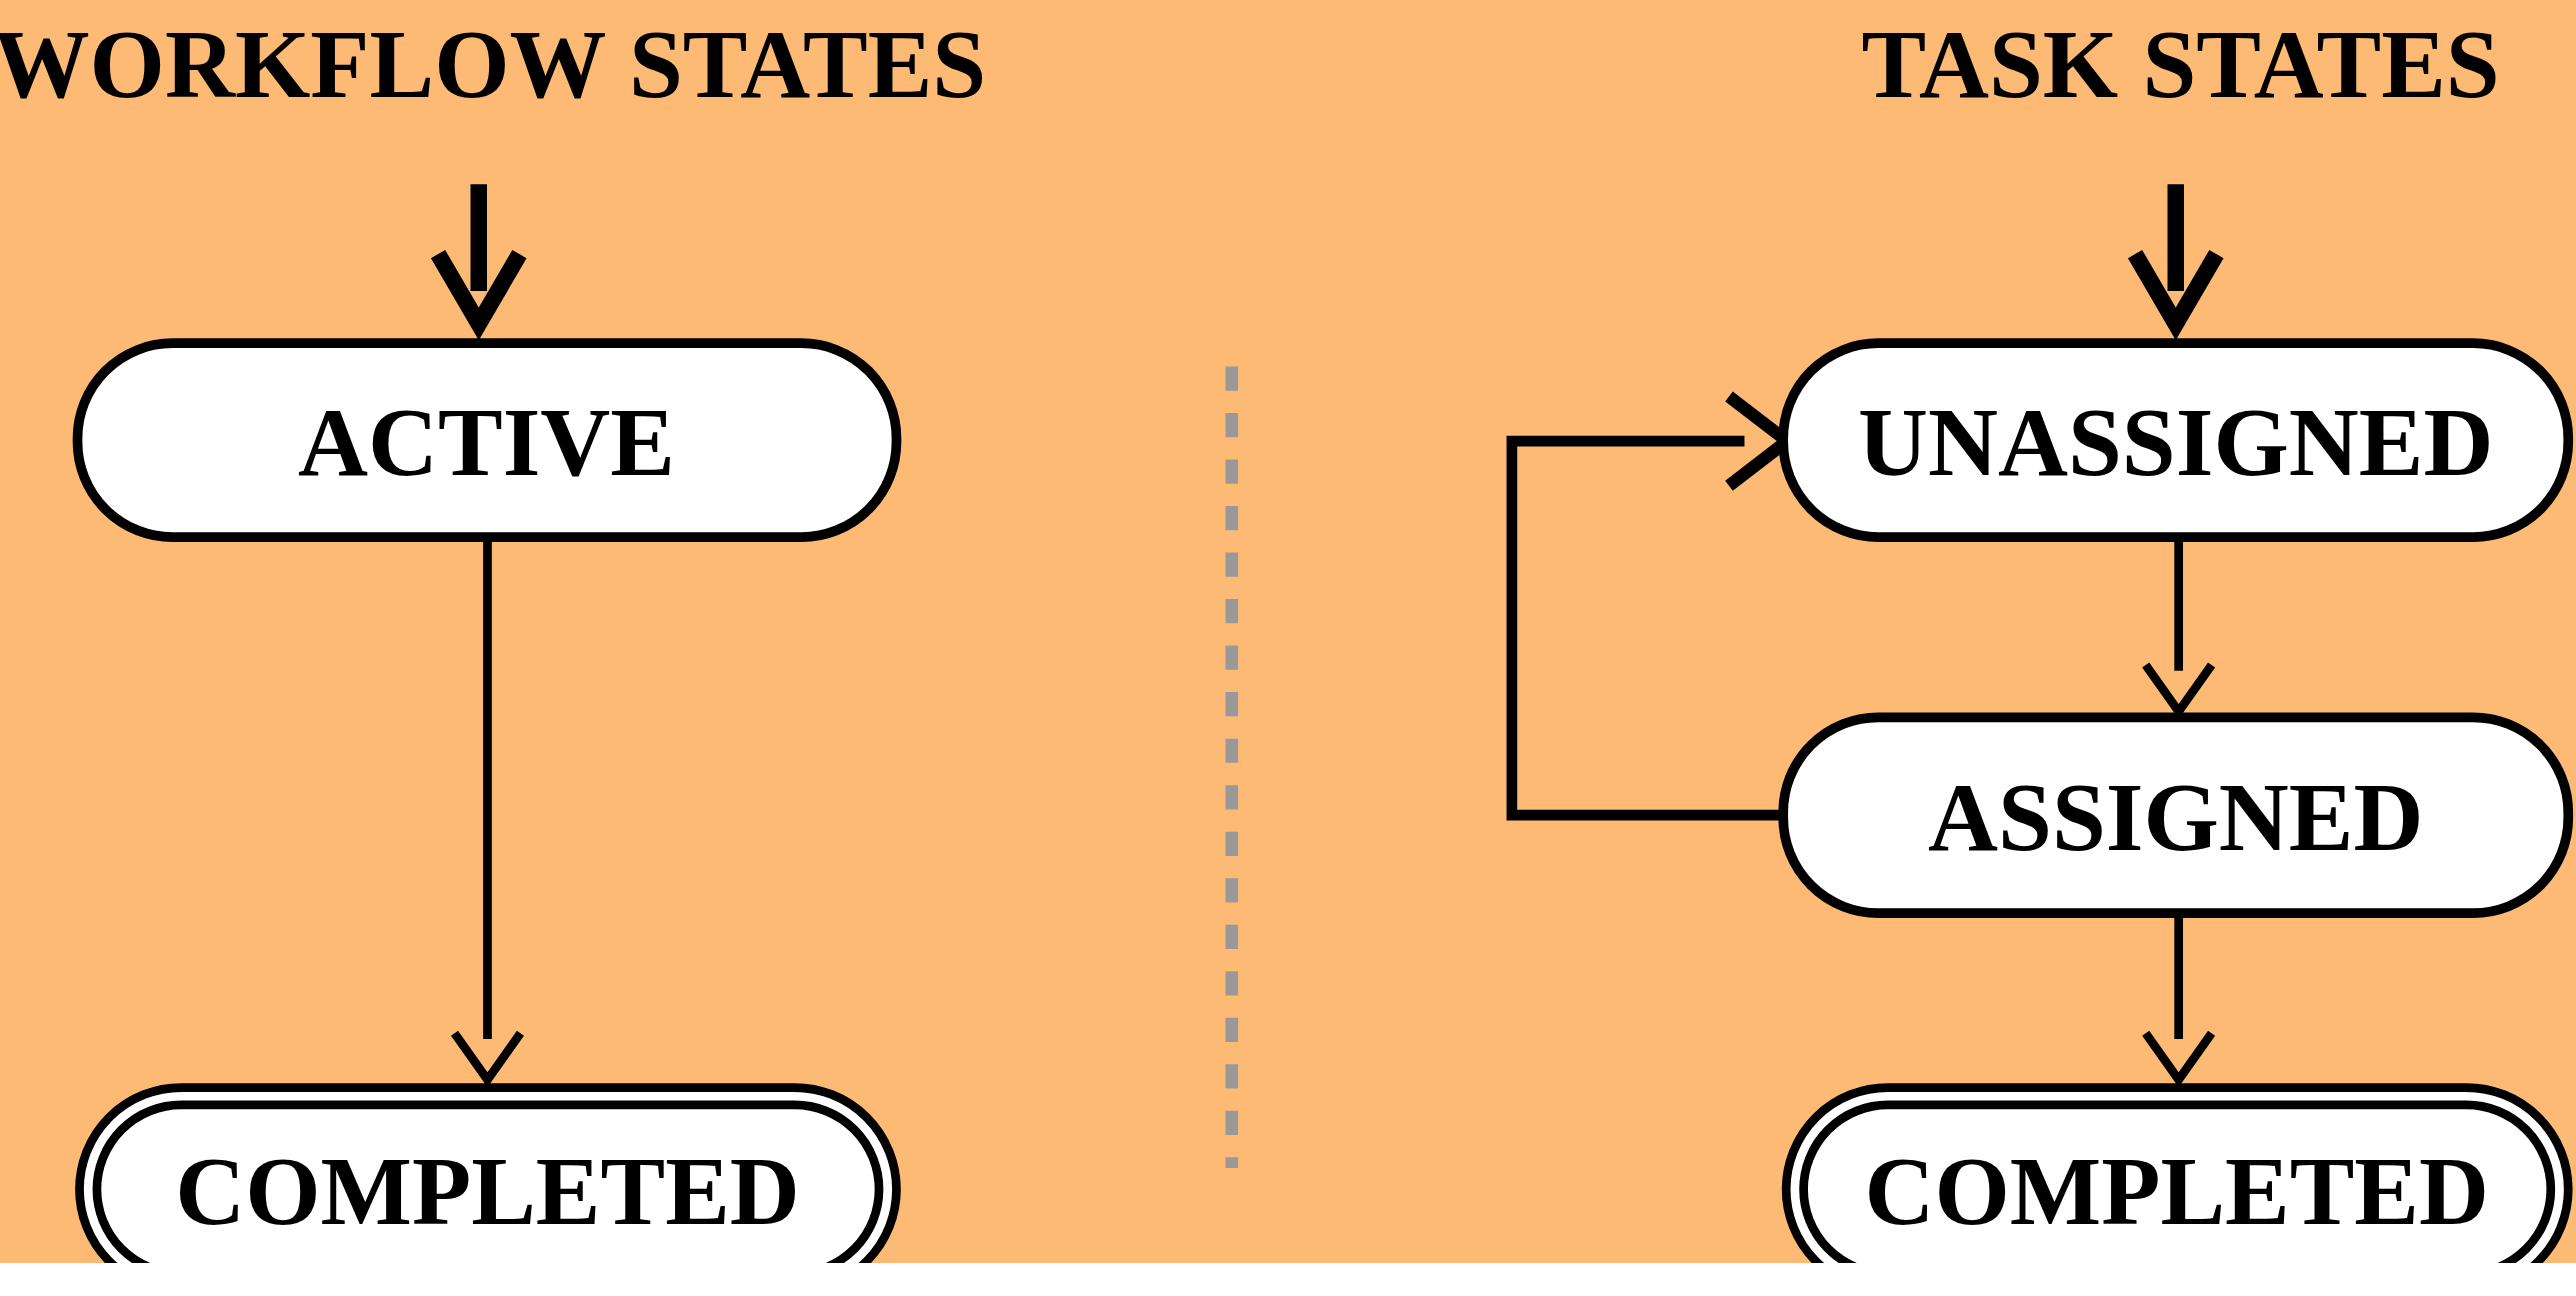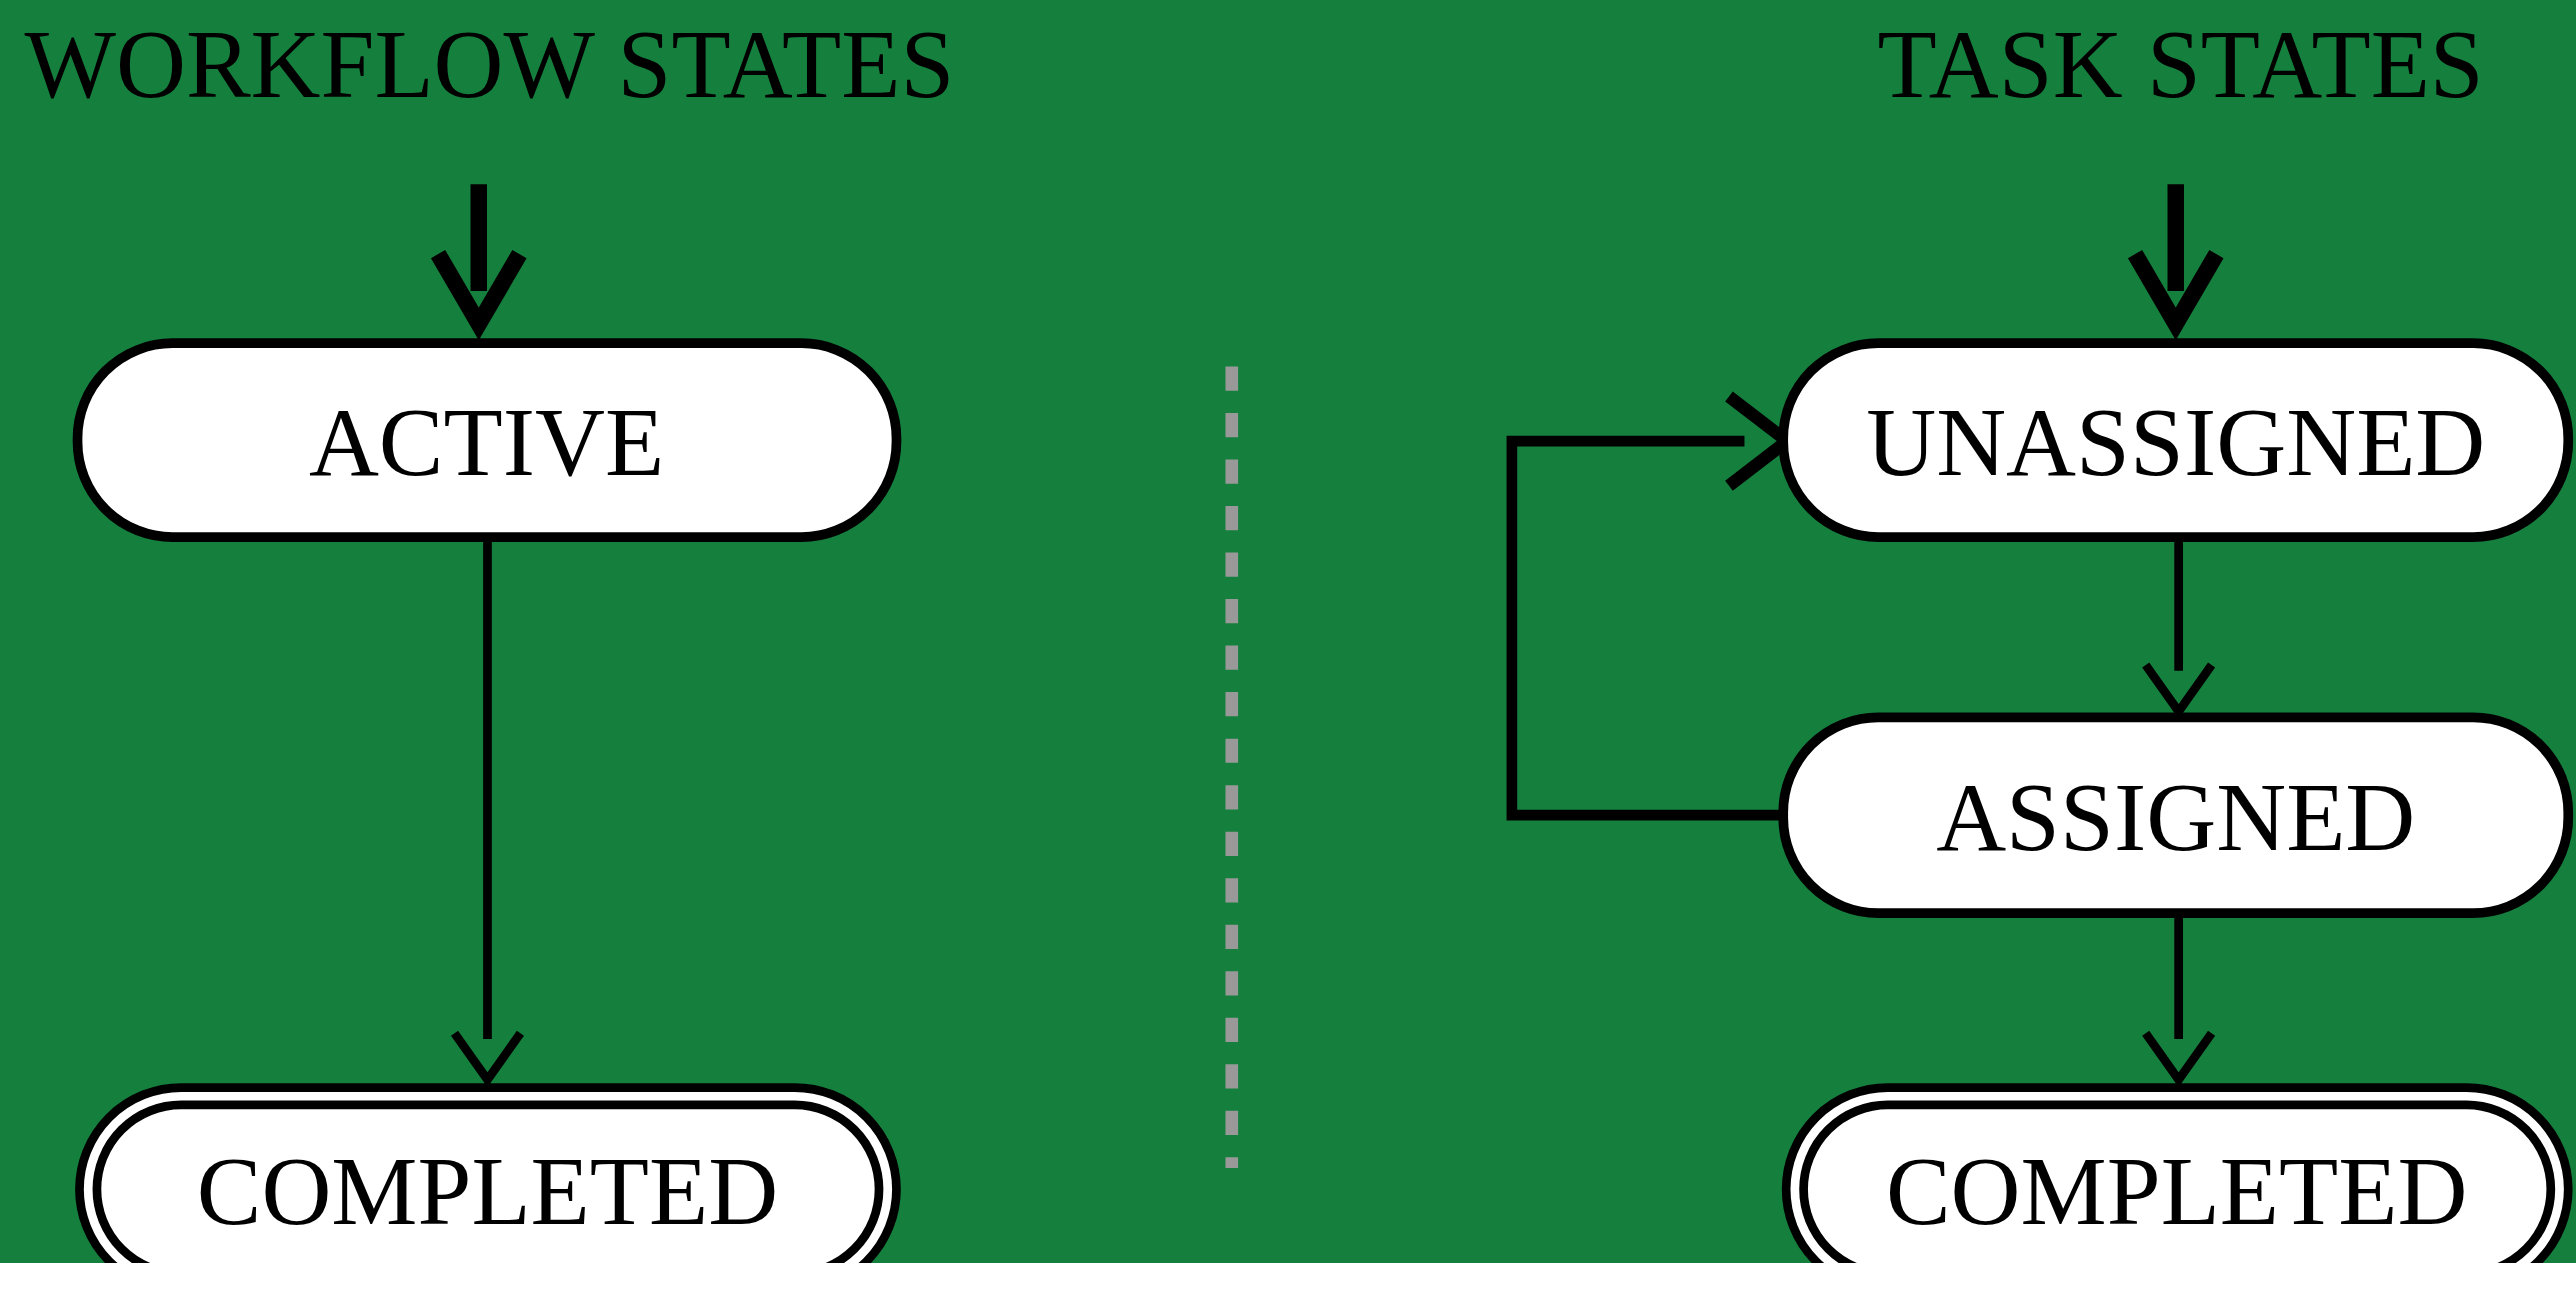--- a/index.html
+++ b/index.html
@@ -4,22 +4,23 @@
 <style>
   html, body {
     margin: 0;
     padding: 0;
     background: #ffffff;
   }
   .stage {
     position: relative;
     width: 2576px;
     height: 1263px;
-    background: #15803d;
+    background: #fdba74;
     overflow: hidden;
+    font-weight: bold;
   }
   svg { display: block; }
 
   .diagram-text {
     font-family: "Liberation Serif", "DejaVu Serif", serif;
     fill: #000000;
   }
   .title-text  { font-size: 100px; }
   .label-text  { font-size: 100px; }
 

